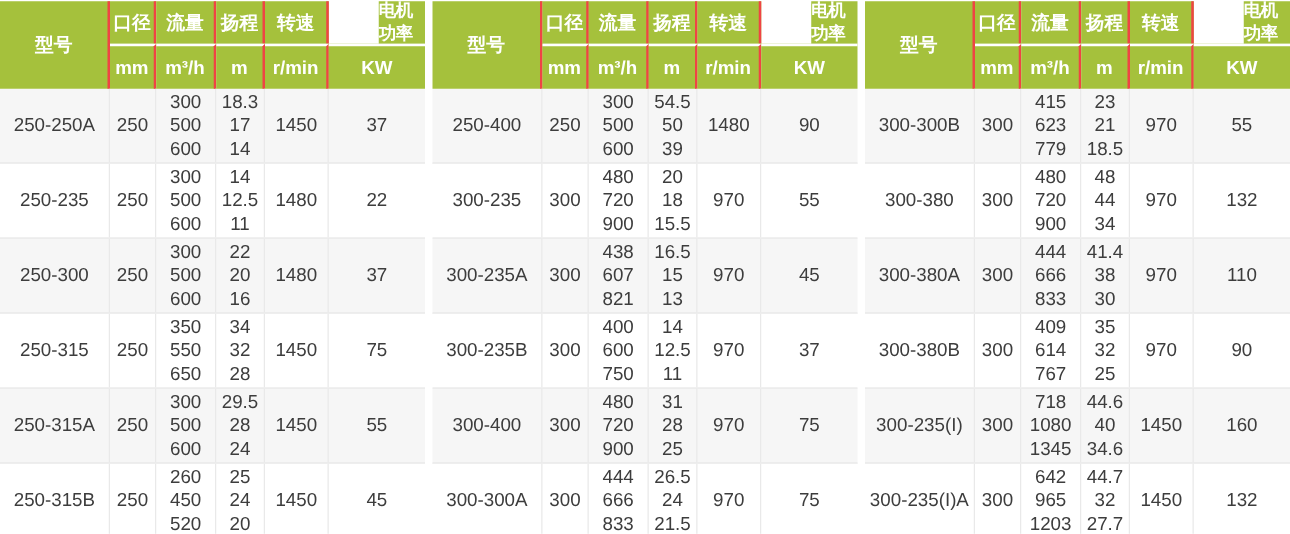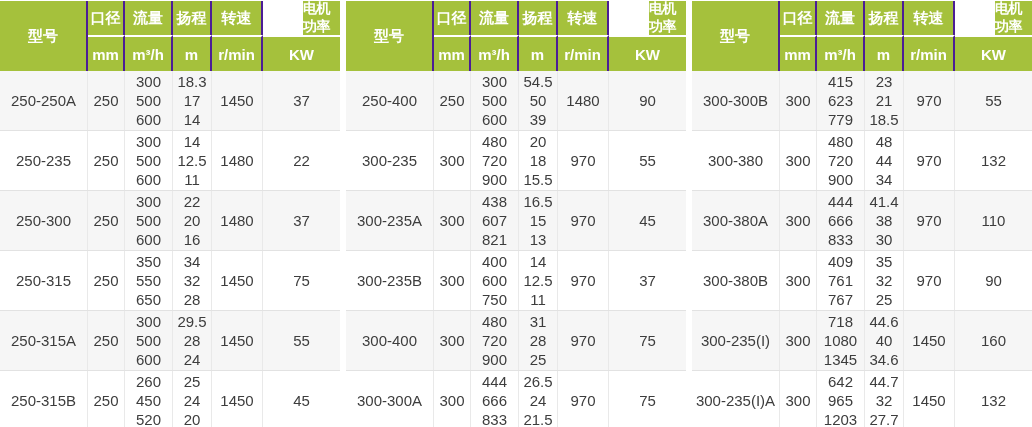--- a/index.html
+++ b/index.html
@@ -25,21 +25,21 @@
     grid-template-rows: 34px 36px;
   }
   .th {
     background: #a5c13c;
     color: #ffffff;
     font-weight: bold;
     font-size: 15px;
     display: flex;
     align-items: center;
     justify-content: center;
-    border-right: 2px solid #4c1d95;
+    border-right: 2px solid #ef4444;
   }
   .th.last { border-right: none; }
   .th-model { grid-row: 1 / 3; grid-column: 1; }
   .th-bottom { border-top: 2px solid #ffffff; }
   .th-power { font-size: 14px; letter-spacing: -0.5px; margin-left: 40px; }
 
   
   .trow {
     display: grid;
     grid-template-columns: 88px 37px 48px 39px 51px 77px;
@@ -479,21 +479,21 @@
         </div>
         <div class="trow">
           <div class="td">
             <div>300-380B</div>
           </div>
           <div class="td">
             <div>300</div>
           </div>
           <div class="td">
             <div>409</div>
-            <div>761</div>
+            <div>614</div>
             <div>767</div>
           </div>
           <div class="td">
             <div>35</div>
             <div>32</div>
             <div>25</div>
           </div>
           <div class="td">
             <div>970</div>
           </div>

